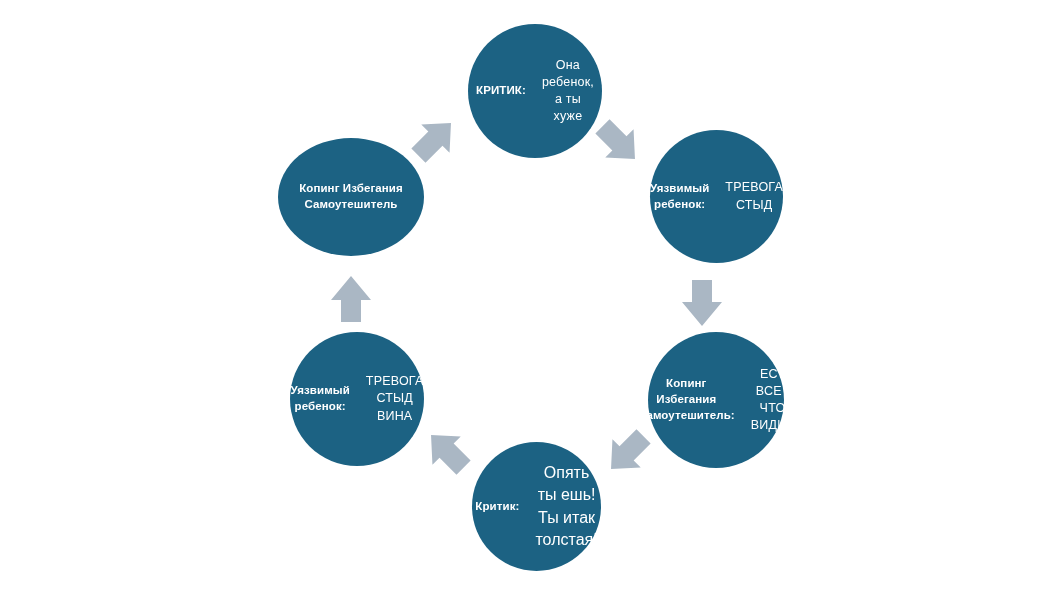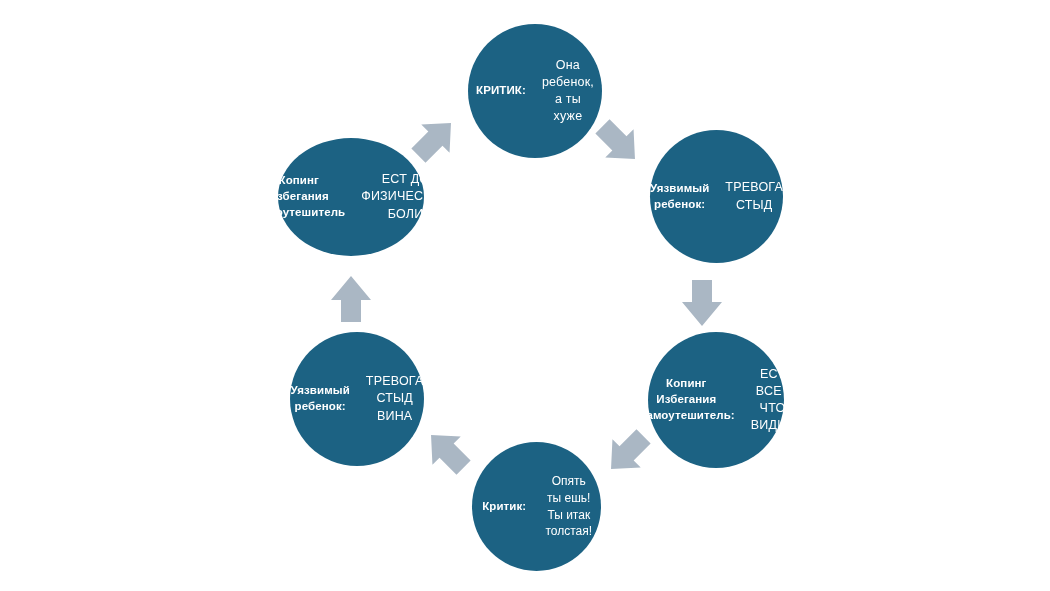--- a/index.html
+++ b/index.html
@@ -36,21 +36,21 @@
     padding: 0 8px;
     box-sizing: border-box;
     white-space: pre-line;
   }
   .node .line.head {
     font-size: 11.5px;
     font-weight: 600;
     letter-spacing: 0.1px;
   }
   .node .line.body {
-    font-size: 12px;
+    font-size: 16px;
     font-weight: 400;
   }
   .node.caps .line.body {
     font-size: 12.5px;
     letter-spacing: 0.2px;
   }
   .gap-top { height: 5px; }
 
   
   #node-critic-top   { left: 468px; top: 24px;  width: 134px; height: 134px; }
@@ -114,23 +114,20 @@
     <span class="gap-top"></span>
     <span class="line body">ТРЕВОГА
 СТЫД
 ВИНА</span>
   </div>
 
   <div class="node caps" id="node-coping-left">
     <span class="line head">Копинг Избегания
 Самоутешитель</span>
     <span class="gap-top"></span>
-    <span class="line body">ЕСТ ДО
-ФИЗИЧЕСКОЙ
-БОЛИ</span>
   </div>
 
   <div class="arrow" id="arrow-1">
     <svg width="56" height="56" viewBox="0 0 56 56">
       <g transform="rotate(45 28 28)">
         <path d="M28 4 L48 26 L38 26 L38 50 L18 50 L18 26 L8 26 Z" fill="#aab7c4"></path>
       </g>
     </svg>
   </div>
 

